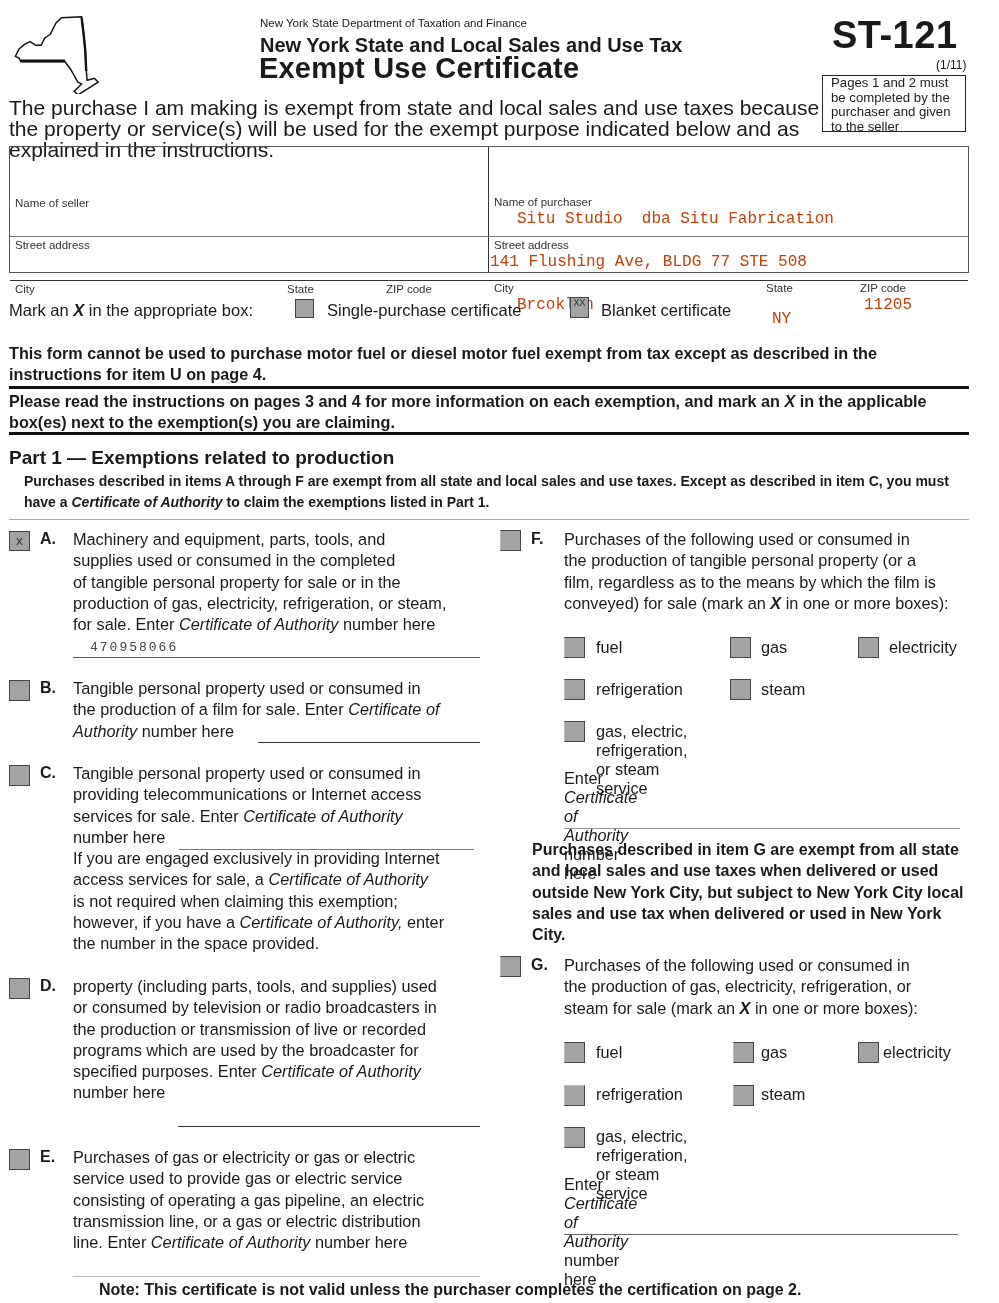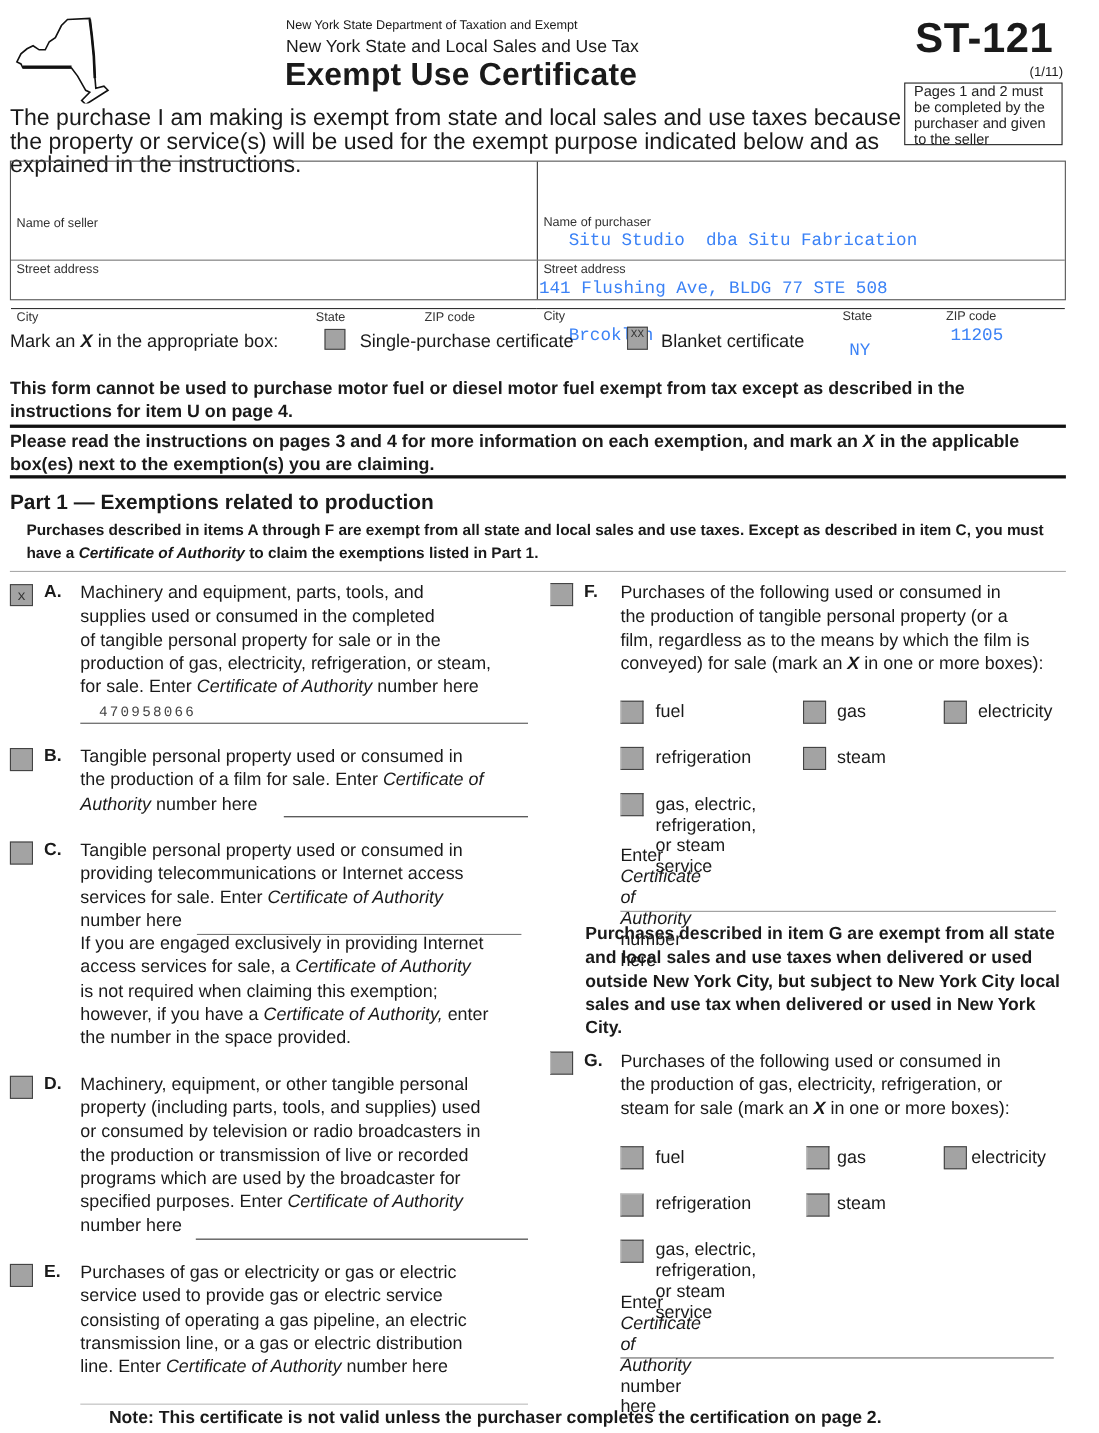--- a/index.html
+++ b/index.html
@@ -3,39 +3,39 @@
 <meta charset="utf-8">
 <style>
   html, body { margin:0; padding:0; background:#fff; }
   body { width:999px; height:1303px; position:relative; overflow:hidden;
          font-family:"Liberation Sans", sans-serif; color:#1a1a1a; }
   .abs { position:absolute; }
   .mono { font-family:"Liberation Mono", monospace; }
   
   #ny-logo { left:8px; top:14px; width:96px; height:80px; }
   #dept { left:260px; top:17px; font-size:11.5px; }
-  #title1 { left:260px; top:34px; font-size:16px; font-weight:normal;text-align:right; }
+  #title1 { left:260px; top:34px; font-size:20px; font-weight:bold;text-align:right; }
   #title2 { left:259px; top:52px; font-size:29px; font-weight:bold; letter-spacing:0.2px; }
   #formno { left:832px; top:14px; font-size:38px; font-weight:bold; letter-spacing:0.5px; }
   #rev { left:936px; top:58px; font-size:12px; }
   #pages-box { left:822px; top:75px; width:144px; height:57px; border:1.3px solid #222;
                font-size:13.2px; line-height:14.5px; padding:0 0 0 8px; box-sizing:border-box; color:#222; }
   #intro { left:9px; top:97px; width:815px; font-size:21px; line-height:21px; }
   
   #party-table { left:9px; top:146px; width:960px; height:127px; border:1px solid #555; box-sizing:border-box; }
   .col { position:absolute; top:0; bottom:0; }
   .col.left { left:0; width:478px; border-right:1px solid #333; }
   .col.right { left:478px; right:0; }
   .cell { position:absolute; left:0; right:0; border-bottom:1px solid #777;margin-top:48px; }
   .cell.last { border-bottom:none; }
   .cell.r1 { top:0; height:41px; }
   .cell.r2 { top:42px; height:43px; border-bottom:1px solid #333; }
   .cell.r3 { top:86px; height:40px; }
   .lbl { position:absolute; font-size:11.5px; color:#333; }
-  .val { position:absolute; font-size:16px; color:#3b82f6; }
+  .val { position:absolute; font-size:16px; color:#c2410c; }
   
   #mark-row { left:9px; top:299px; font-size:16.5px; }
   .cb { position:absolute; width:19px; height:19px; border:1px solid #444; box-sizing:border-box; background:#a3a3a3; }
   .cb.open-left { border-left-color:#bbb; }
   .cb-mark { font-family:"Liberation Mono", monospace; font-size:12px; line-height:11px; text-align:center; color:#333; }
   .notice { font-weight:bold; font-size:16.2px; line-height:21px; }
   .rule-thick { height:3px; background:#111; left:9px; width:960px; }
   .rule-thin { height:1px; background:#999; }
   .item-letter { position:absolute; font-weight:bold; font-size:16px; }
   .item-text { position:absolute; font-size:16.3px; line-height:21.3px; }
@@ -45,21 +45,21 @@
 </style>
 </head>
 <body>
 
 <svg id="ny-logo" class="abs" viewBox="0 0 96 80">
   <path d="M56 4 L78 3 L80 20 L82 40 L83 60 L84 72 L92 70 L96 74 L74 88 L70 84 L78 76 L74 74 L66 60 L60 52 L12 52 L10 48 L6 46 L10 38 L16 33 L22 30 L28 34 L34 34 L38 26 L44 22 L50 10 Z" fill="none" stroke="#111" stroke-width="1.6" transform="scale(0.92) translate(2,0)"></path>
   <path d="M12 51 L60 51" stroke="#111" stroke-width="3" transform="scale(0.92) translate(2,0)"></path>
   <path d="M78 4 L80 20 L82 40 L83 62" stroke="#111" stroke-width="2.6" fill="none" transform="scale(0.92) translate(2,0)"></path>
 </svg>
 
-<div id="dept" class="abs">New York State Department of Taxation and Exempt</div>
+<div id="dept" class="abs">New York State Department of Taxation and Finance</div>
 <div id="title1" class="abs">New York State and Local Sales and Use Tax</div>
 <div id="title2" class="abs">Exempt Use Certificate</div>
 <div id="formno" class="abs">ST-121</div>
 <div id="rev" class="abs">(1/11)</div>
 <div id="pages-box" class="abs">
   <div>Pages 1 and 2 must</div>
   <div>be completed by the</div>
   <div>purchaser and given</div>
   <div>to the seller</div>
 </div>
@@ -163,21 +163,20 @@
     <div><span>however, if you have a </span><i>Certificate of Authority,</i><span> enter</span></div>
     <div>the number in the space provided.</div>
   </div>
   <div class="uline" style="left:179px;top:849px;width:295px;background:#777;"></div>
 </div>
 
 <div class="abs" style="left:0;top:0;">
   <div class="cb" style="left:9px;top:978px;width:21px;height:21px;"></div>
   <span class="item-letter" style="left:40px;top:977px">D.</span>
   <div class="item-text" style="left:73px;top:976px;width:420px;">
-    <div>Machinery, equipment, or other tangible personal</div>
     <div>property (including parts, tools, and supplies) used</div>
     <div>or consumed by television or radio broadcasters in</div>
     <div>the production or transmission of live or recorded</div>
     <div>programs which are used by the broadcaster for</div>
     <div><span>specified purposes. Enter </span><i>Certificate of Authority</i></div>
     <div>number here</div>
   </div>
   <div class="uline" style="left:178px;top:1126px;width:302px;"></div>
 </div>
 

